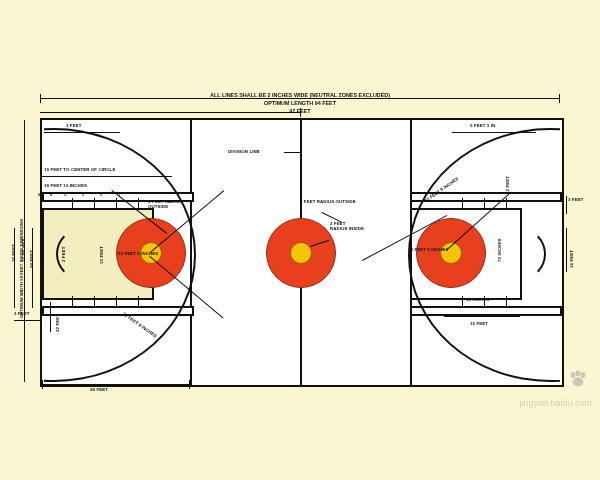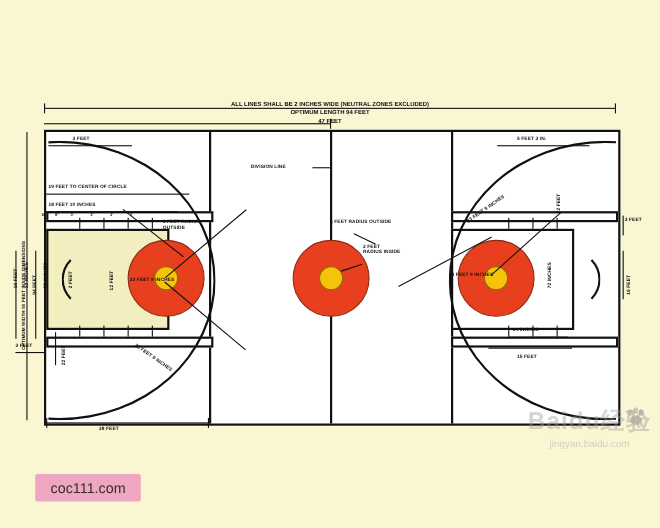--- a/index.html
+++ b/index.html
@@ -170,26 +170,24 @@
   <div class="dimv" style="left:566px;top:196px;height:18px;"></div>
   <div class="lbl rot90" style="left:570px;top:268px;">16 FEET</div>
   <div class="dimv" style="left:566px;top:228px;height:44px;"></div>
 
   <div class="lbl" style="left:90px;top:388px;">28 FEET</div>
   <div class="dim" style="left:42px;top:384px;width:148px;"></div>
   <div class="tick" style="left:42px;top:380px;height:9px;"></div>
   <div class="tick" style="left:189px;top:380px;height:9px;"></div>
 
   <div class="wm">
-    <div class="big"><span>Baidu</span><span>经验</span></div>
     <div class="sm">jingyan.baidu.com</div>
   </div>
   <div class="pawbox">
     <svg viewBox="0 0 22 18" width="22" height="18">
         <ellipse cx="5" cy="5" rx="2.4" ry="3" fill="#9a9a9a"></ellipse>
         <ellipse cx="10" cy="3.4" rx="2.4" ry="3" fill="#9a9a9a"></ellipse>
         <ellipse cx="15" cy="5" rx="2.4" ry="3" fill="#9a9a9a"></ellipse>
         <ellipse cx="10" cy="12" rx="5.4" ry="4.4" fill="#9a9a9a"></ellipse>
       </svg>
   </div>
 
-  <div class="tag">coc111.com</div>
 </div>
 
 </body></html>

